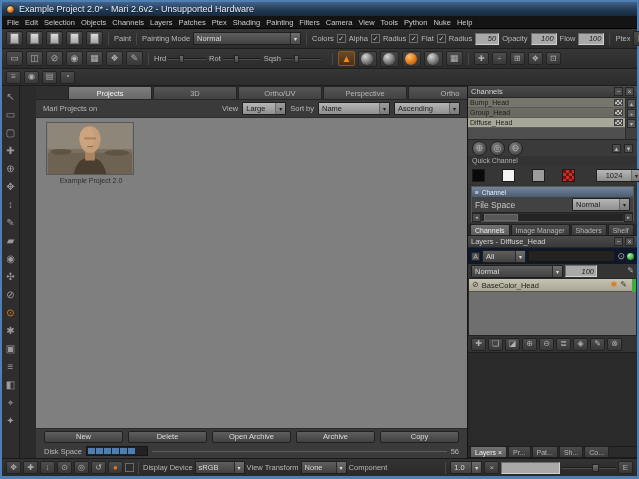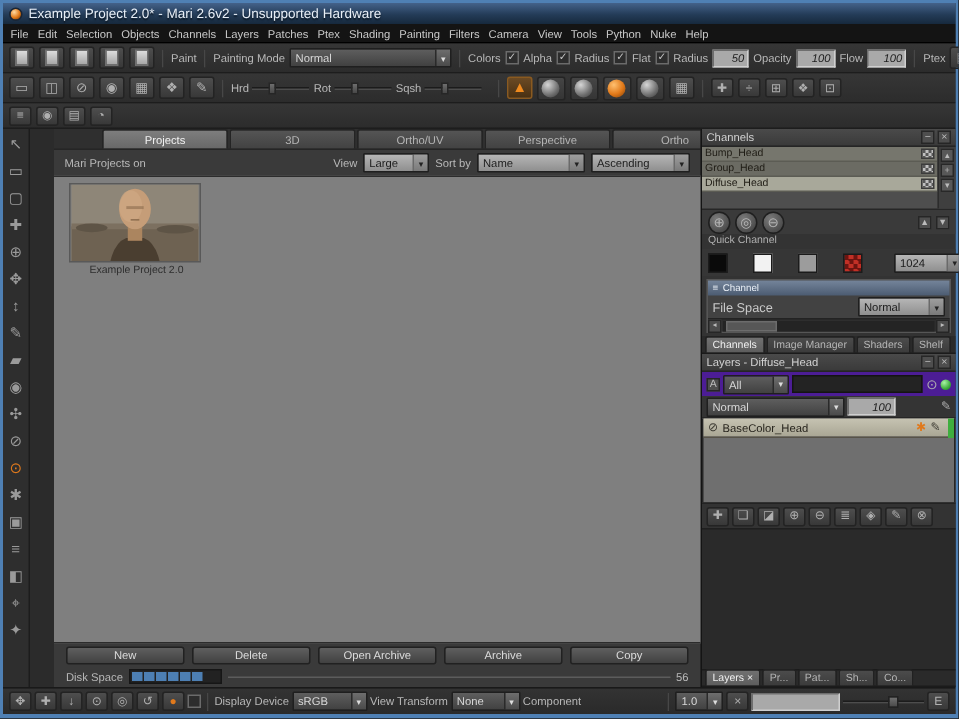--- a/index.html
+++ b/index.html
@@ -68,36 +68,36 @@
   .chlist{height:42px;flex:none;background:#4e4e4e;display:flex;border-bottom:1px solid #262626;}
   .chrows{flex:1;display:flex;flex-direction:column;min-width:0;}
   .chrow{height:10px;display:flex;align-items:center;padding:0 2px;font-size:7px;color:#1f1c15;background:#76766d;border-bottom:1px solid #5c5c54;gap:2px;white-space:nowrap;}
   .chrow.alt{background:#6b6b63;}
   .chrow.selected{background:#a8a89a;}
   .checker{width:9px;height:7px;background:repeating-conic-gradient(#c0c0c0 0 25%,#585858 0 50%) 0 0/4px 4px;border:1px solid #3c3c3c;margin-left:auto;flex:none;}
   .chrail{width:12px;flex:none;background:#3f3f3f;display:flex;flex-direction:column;gap:1px;padding:1px;border-left:1px solid #2c2c2c;}
   .railbtn{height:9px;background:#585858;border:1px solid #282828;font-size:6px;line-height:1;color:#bbb;display:flex;align-items:center;justify-content:center;}
   .choprow{height:16px;flex:none;display:flex;align-items:center;gap:3px;padding:0 4px;background:#3a3a3a;}
   .quick{height:10px;flex:none;font-size:7px;color:#b0b0b0;padding:1px 4px;}
-  .swrow{height:18px;flex:none;display:flex;align-items:center;gap:17px;padding:0 4px;background:#363636;}
+  .swrow{height:18px;flex:none;display:flex;align-items:center;gap:17px;padding:0 4px;background:#363636;text-align:center;}
   .swatch{width:13px;height:13px;border:1px solid #1b1b1b;flex:none;}
   .sw-black{background:#0a0a0a;}.sw-white{background:#f2f2f2;}.sw-gray{background:#9c9c9c;}
   .sw-red{background:repeating-conic-gradient(#c23026 0 25%,#6e1410 0 50%) 0 0/6px 6px;}
   .subpanel{margin:2px 3px;border:1px solid #565656;background:#424242;flex:none;}
   .subhead{height:10px;background:linear-gradient(#74849a,#4c5c72);display:flex;align-items:center;padding:0 3px;font-size:6.5px;color:#e9eff6;gap:3px;}
   .subrow{height:15px;display:flex;align-items:center;padding:0 3px;gap:4px;}
   .biglbl{font-size:8.5px;color:#c9c9c9;white-space:nowrap;}
   .hscroll{height:9px;display:flex;align-items:center;background:#2e2e2e;border-top:1px solid #232323;}
   .harr{width:9px;height:9px;background:#4c4c4c;border:1px solid #262626;font-size:5px;line-height:1;color:#bbb;display:flex;align-items:center;justify-content:center;flex:none;}
   .htrack{flex:1;height:7px;background:#242424;margin:0 1px;position:relative;}
   .hhandle{position:absolute;left:2px;top:0;width:34px;height:7px;background:#575757;border:1px solid #6c6c6c;}
   .ptabs{height:12px;flex:none;display:flex;align-items:flex-end;background:#2a2a2a;padding:0 2px;gap:1px;border-bottom:1px solid #1b1b1b;}
   .ptab{height:11px;display:flex;align-items:center;gap:2px;padding:0 4px;font-size:7px;color:#b5b5b5;background:linear-gradient(#4c4c4c,#3b3b3b);border:1px solid #212121;border-bottom:none;border-radius:2px 2px 0 0;white-space:nowrap;}
   .ptab.active{background:linear-gradient(#717171,#5d5d5d);color:#efefef;}
-  .lrow1{height:16px;flex:none;display:flex;align-items:center;gap:2px;padding:0 3px;background:#4c1d95;}
+  .lrow1{height:16px;flex:none;display:flex;align-items:center;gap:2px;padding:0 3px;background:#0f172a;}
   .lrow2{height:15px;flex:none;display:flex;align-items:center;gap:2px;padding:0 3px;background:#343434;border-bottom:1px solid #262626;}
   .llist{height:56px;flex:none;background:#6f6f6f;border-left:1px solid #262626;border-right:1px solid #262626;}
   .lay{height:13px;display:flex;align-items:center;gap:3px;padding:0 3px;background:linear-gradient(#c6c3b2,#a9a694);border-bottom:1px solid #575349;font-size:7.5px;color:#26231c;position:relative;}
   .gstrip{position:absolute;right:0;top:0;width:4px;height:13px;background:#3fae3f;}
   .badge{color:#e0791c;font-size:8px;line-height:1;}
   .inkicon{color:#3c3a32;font-size:8px;line-height:1;}
   .lopsrow{height:17px;flex:none;display:flex;align-items:center;gap:2px;padding:0 3px;background:#333;border-top:1px solid #232323;}
   .ldark{flex:1;background:#2a2a2a;border-top:1px solid #1f1f1f;}
   .green-led{width:7px;height:7px;border-radius:50%;background:radial-gradient(circle at 35% 30%,#a9f3a4,#3fae3f 60%,#1d6e1d);flex:none;}
   

